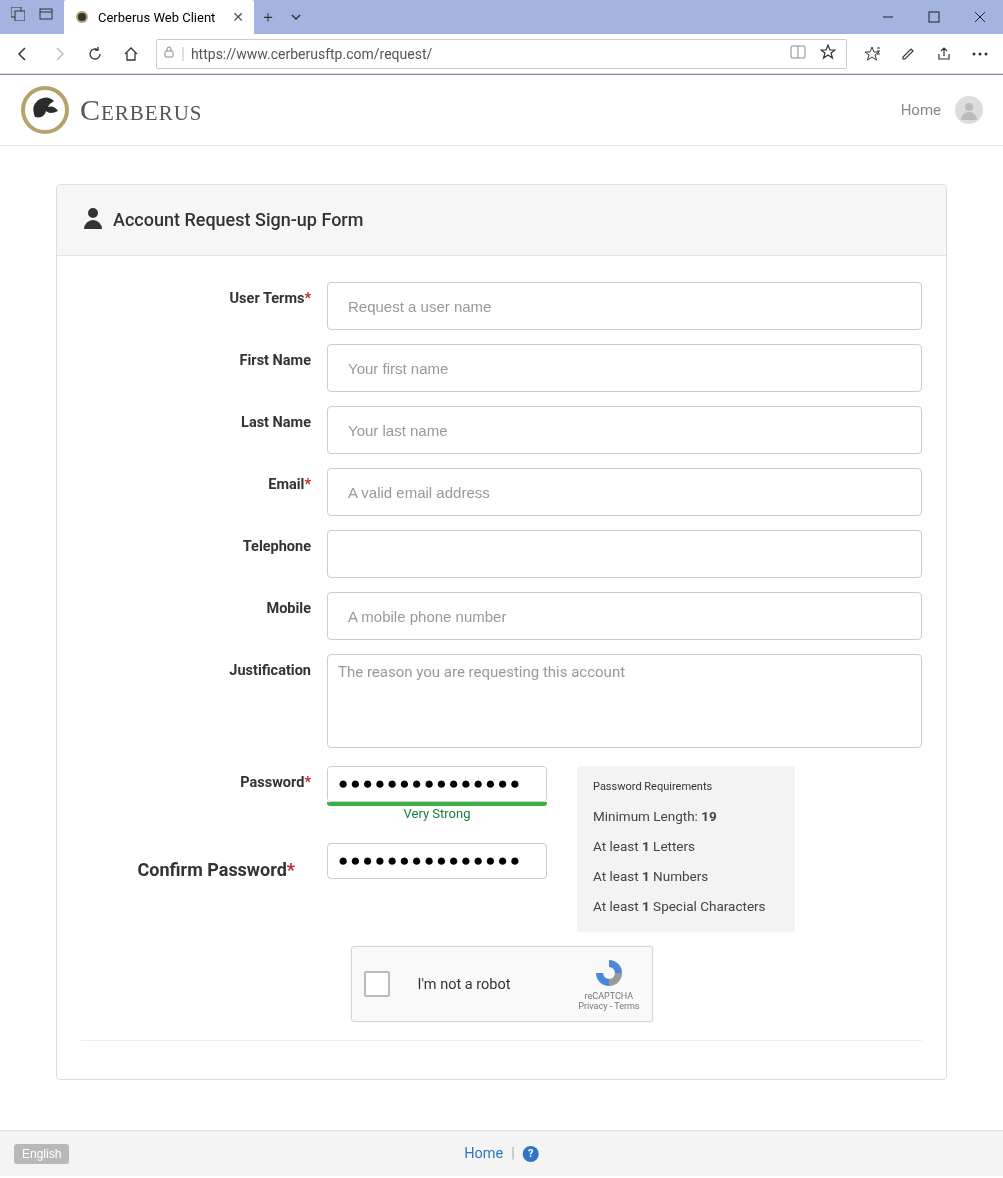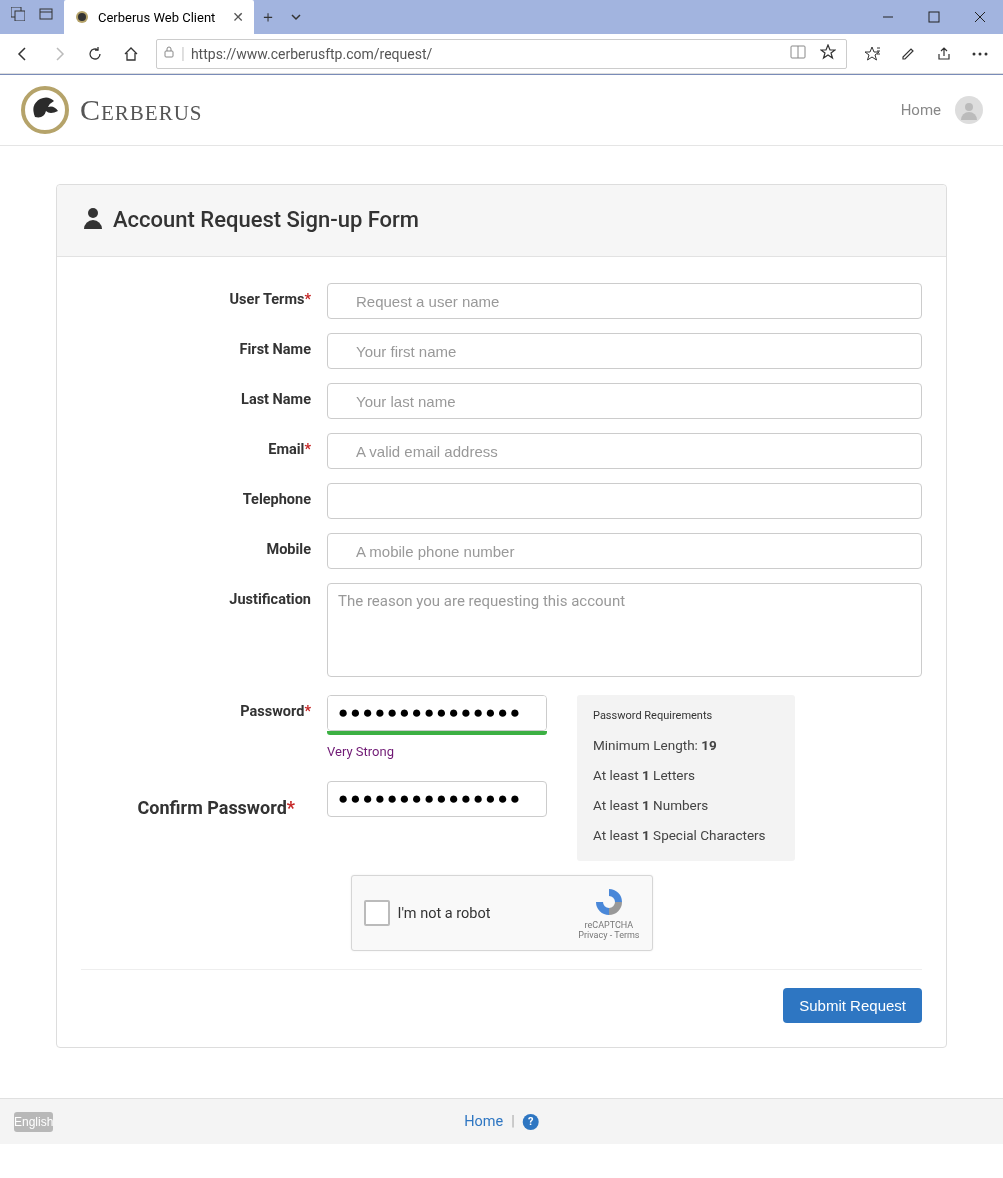--- a/index.html
+++ b/index.html
@@ -84,21 +84,21 @@
   border-radius:4px;
   background:#fff;
 }
 .panel-heading {
   background:#f6f6f6;
   padding: 20px 24px 22px 24px;
   border-bottom:1px solid #e2e2e2;
   border-radius:4px 4px 0 0;
 }
 .panel-heading h2 {
-  font-size: 22px;
+  font-size: 18px;
   font-weight: 500;
   color:#333;
   display:flex;
   align-items:center;
   gap:8px;
 }
 .panel-heading p {
   margin-top:12px;
   color:#777;
   font-size:15px;
@@ -116,24 +116,24 @@
   padding-right: 16px;
   padding-top:8px;
   font-weight:700;
   font-size:14.5px;
   color:#333;
 }
 .req { color:#c62626; }
 .form-row .field { flex:1; }
 .input {
   width:100%;
-  height:36px;
+  height:48px;
   border:1px solid #ccc;
   border-radius:4px;
-  padding: 0 28px;
+  padding: 0 20px;
   font-size:15px;
   color:#333;
 }
 .input::placeholder { color:#999; }
 textarea.input { height:94px; padding:8px 10px; resize:none; font-family:inherit; }
 .pw-row .field { display:flex; gap:30px; }
 .pw-col { width: 220px; }
 .pw-input-wrap {
   display:flex;
   border:1px solid #ccc;
@@ -143,21 +143,21 @@
 }
 .pw-input-wrap input {
   border:none;
   flex:1;
   padding:0 10px;
   font-size:17px;
   letter-spacing:2px;
   outline:none;
 }
 .strength-bar { height:4px; background:#3cb043; margin-top:0px; border-radius:0 0 3px 3px;}
-.strength-label { text-align:left; font-size:13px; color:#701a75; margin-top:9px;}
+.strength-label { text-align:center; font-size:13px; color:#15803d; margin-top:0;}
 .confirm-input {
   width:220px;
   height:36px;
   border:1px solid #ccc;
   border-radius:4px;
   padding:0 10px;
   font-size:17px;
   letter-spacing:2px;
 }
 .req-box {
@@ -174,21 +174,21 @@
 .captcha-row { display:flex; justify-content:center; margin: 10px 0 18px 0;}
 .captcha-box {
   width:302px;
   height:76px;
   border:1px solid #d6d6d6;
   border-radius:3px;
   background:#f9f9f9;
   display:flex;
   align-items:center;
   padding:0 12px;
-  gap:8px;
+  gap:28px;
   box-shadow: 0 0 2px rgba(0,0,0,0.08);
 }
 .captcha-check {
   width:26px; height:26px; border:2px solid #bbb; border-radius:2px; background:#fff;
 }
 .captcha-text { font-size:14.5px; color:#333; flex:1;}
 .captcha-badge { text-align:center; font-size:9px; color:#777;}
 .captcha-badge svg { display:block; margin:0 auto 2px auto;}
 .captcha-links { font-size:9px; color:#777;}
 .hr { border:none; border-top:1px solid #eee; margin: 10px 0 18px 0;}
@@ -208,21 +208,21 @@
   display:flex;
   align-items:center;
   padding: 0 14px;
   margin-top: 30px;
 }
 .lang-btn {
   background:#b8b8b8;
   color:#fff;
   border:none;
   border-radius:3px;
-  padding:3px 0;
+  padding:3px 8px;
   font-size:12px;
 }
 .footer-center {
   position:absolute;
   left:50%;
   transform:translateX(-50%);
   display:flex;
   align-items:center;
   gap:8px;
   font-size:14.5px;
@@ -456,23 +456,20 @@
                 <path d="M16 29 A13 13 0 0 1 3 16 L10 16 A6 6 0 0 0 16 22 Z" fill="#4a88d9"></path>
               </svg>
             <div>reCAPTCHA</div>
             <div class="captcha-links">Privacy  -  Terms</div>
           </div>
         </div>
       </div>
 
       <hr class="hr">
 
-      <div class="submit-row">
-        <button class="submit-btn">Submit Request</button>
-      </div>
     </div>
   </div>
 </div>
 
 <div class="footer" style="position:relative">
   <button class="lang-btn">English</button>
   <div class="footer-center">
     <a>Home</a>
     <span class="sep">|</span>
     <span class="help-icon">?</span>

